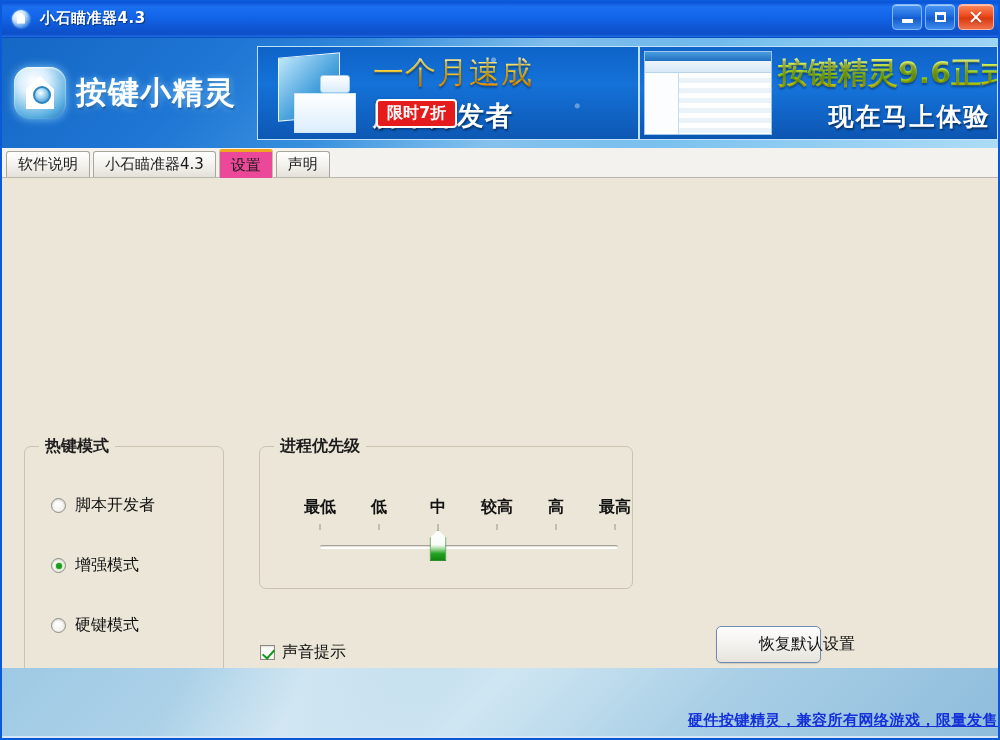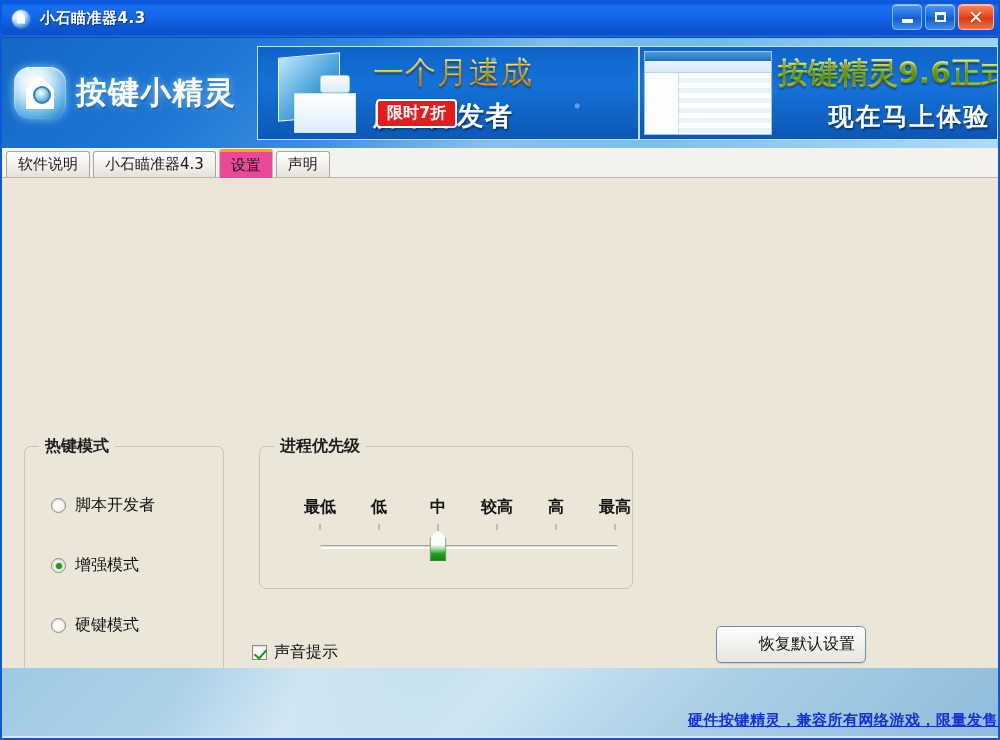--- a/index.html
+++ b/index.html
@@ -370,21 +370,21 @@
   .btn {
     position: absolute;
     padding: 7px 13px;
     font-size: 16px; color: #0e0e0e;
     white-space: nowrap;
     background: linear-gradient(180deg, #fdfdfc 0%, #f3f2ee 48%, #e6e4dc 100%);
     border: 1px solid #6f8cb0;
     border-radius: 5px;
     box-shadow: inset 0 1px 0 rgba(255,255,255,.9), 0 1px 1px rgba(0,0,0,.12);
   }
-  #btn-restore { left: 714px; top: 448px; width: 150px; padding-left: 42px; }
+  #btn-restore { left: 714px; top: 448px; width: 105px; padding-left: 42px; }
   #btn-save    { left: 714px; top: 517px; width: 130px; }
 
   
   #footer {
     position: relative;
     height: 68px;
     background: linear-gradient(135deg, #9ec9e4 0%, #b3d6ea 30%, #cfe6f2 48%, #a9cfe6 70%, #8ebcdc 100%);
     overflow: hidden;
   }
   #footer::after {
@@ -512,21 +512,21 @@
       <div class="slider-tick" style="left:87px;"></div>
       <div class="slider-tick" style="left:146px;"></div>
       <div class="slider-tick" style="left:205px;"></div>
       <div class="slider-tick" style="left:264px;"></div>
       <div class="slider-tick" style="left:323px;"></div>
 
       <div id="slider-track"></div>
       <div id="slider-thumb" style="left:146px;"></div>
     </div>
 
-    <div class="check-row checked" style="left:250px; top:464px;">
+    <div class="check-row checked" style="left:258px; top:464px;">
       <span class="check-box"></span>
       <span class="check-label">声音提示</span>
     </div>
 
     <div class="check-row focused" style="left:258px; top:531px;">
       <span class="check-box"></span>
       <span class="check-label">开机自动运行</span>
     </div>
 
     <div class="btn" id="btn-restore">恢复默认设置</div>

